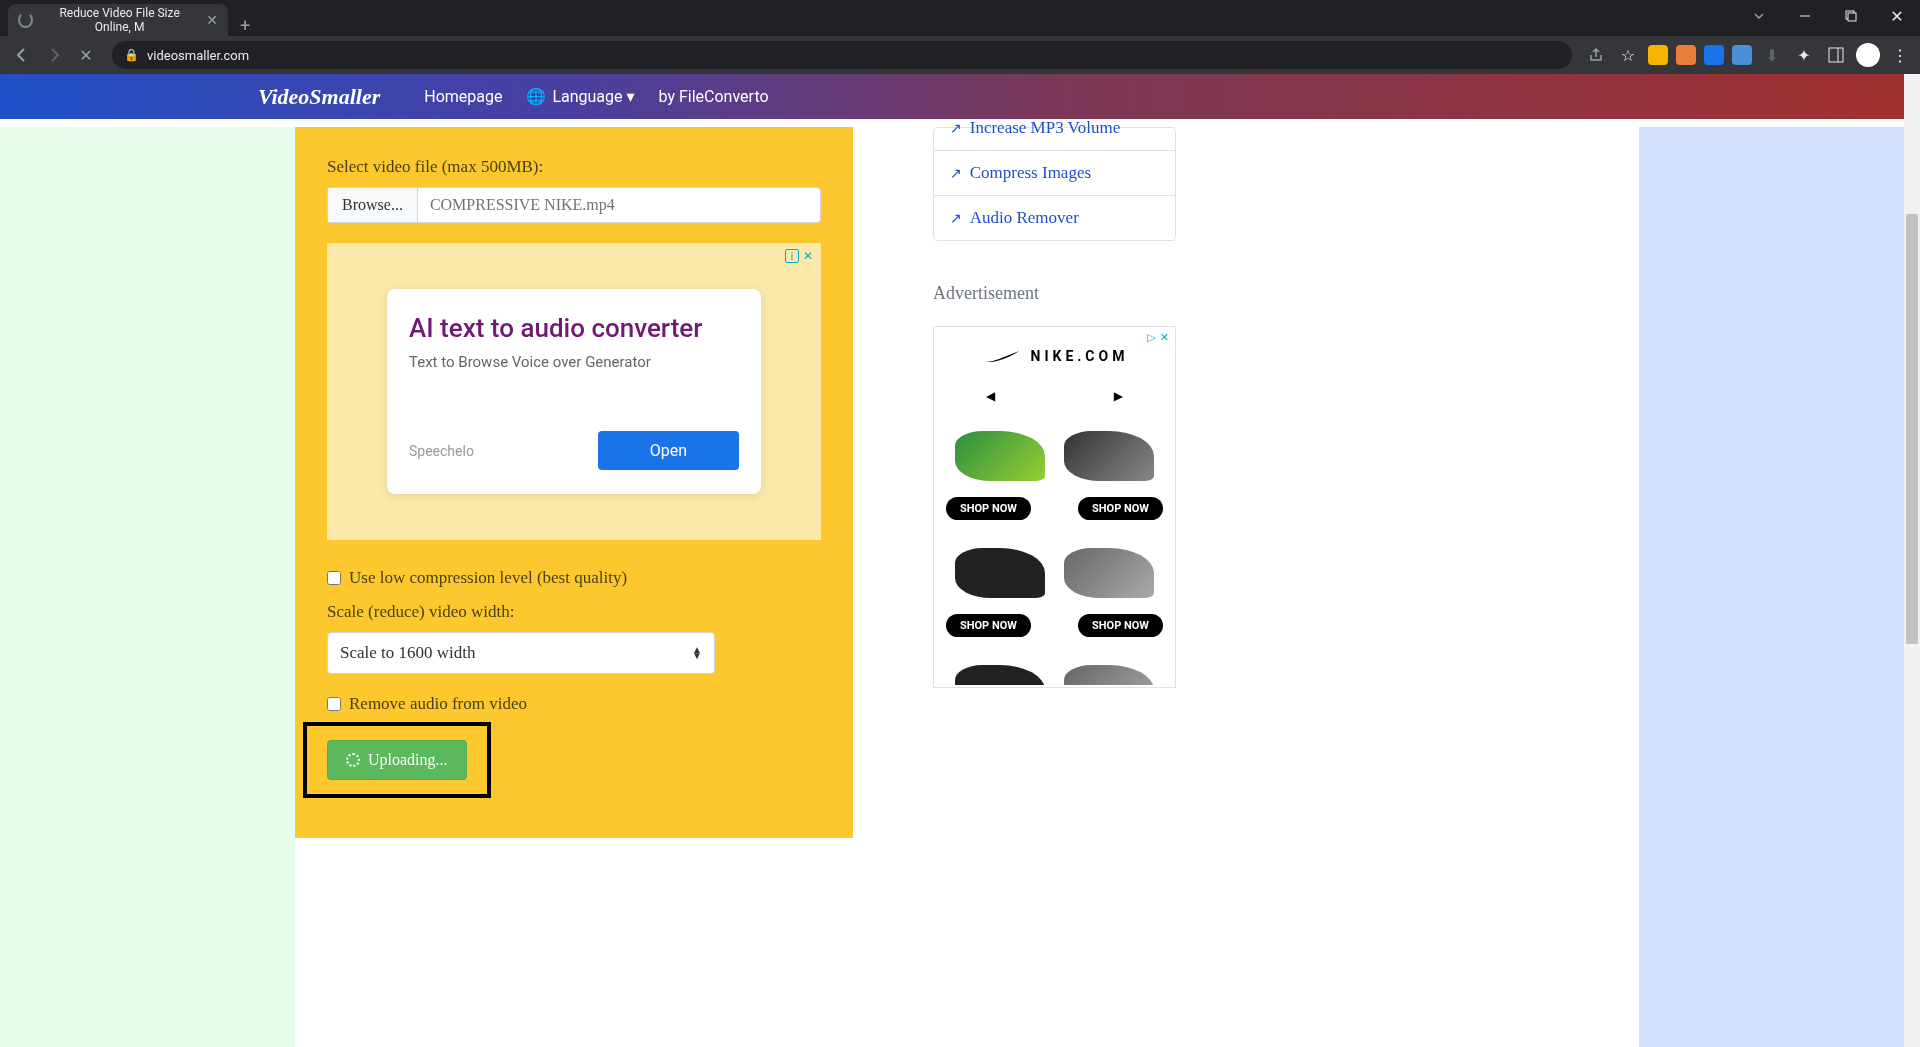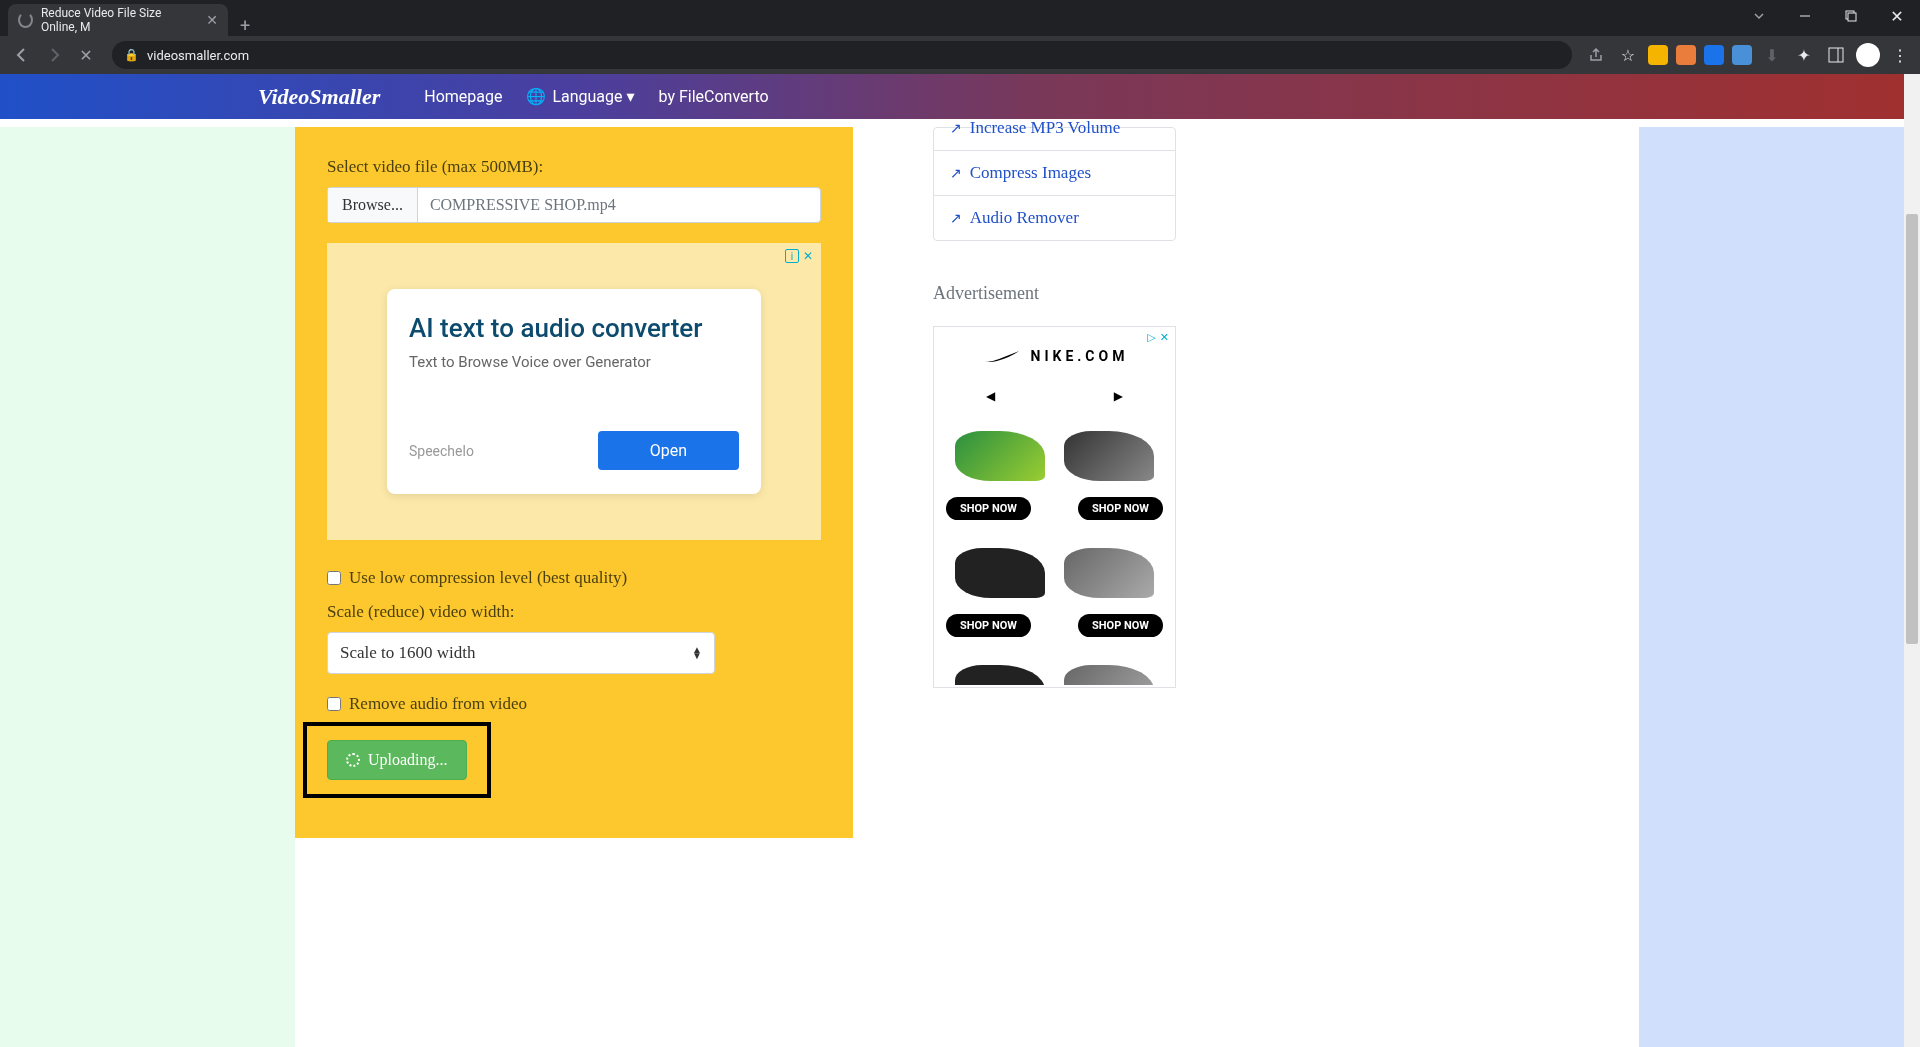--- a/index.html
+++ b/index.html
@@ -1,21 +1,21 @@
 <!DOCTYPE html>
 <html><head>
 <meta charset="utf-8">
 <style>
 * { margin: 0; padding: 0; box-sizing: border-box; }
 body { font-family: -apple-system, BlinkMacSystemFont, 'Segoe UI', Roboto, sans-serif; background: #fff; overflow: hidden; }
 
 
 .browser-chrome { background: #202124; height: 74px; }
 .tab-bar { height: 36px; display: flex; align-items: flex-end; padding-left: 8px; }
-.tab { background: #35363a; height: 32px; display: flex; align-items: center; padding: 0 10px; border-radius: 8px 8px 0 0; color: #e8eaed; font-size: 12px; gap: 8px; width: 220px; }
+.tab { background: #35363a; height: 32px; display: flex; align-items: center; padding: 0 10px; border-radius: 8px 8px 0 0; color: #e8eaed; font-size: 12px; gap: 8px; width: 220px; text-align: center; }
 .tab-favicon { width: 16px; height: 16px; border: 2px solid #80868b; border-top-color: transparent; border-radius: 50%; animation: spin 1s linear infinite; }
 @keyframes spin { to { transform: rotate(360deg); } }
 .tab-close { color: #9aa0a6; font-size: 14px; margin-left: auto; cursor: pointer; }
 .new-tab { color: #9aa0a6; font-size: 18px; padding: 0 12px; cursor: pointer; }
 .window-controls { position: absolute; right: 0; top: 0; display: flex; }
 .window-btn { width: 46px; height: 32px; display: flex; align-items: center; justify-content: center; color: #e8eaed; cursor: pointer; }
 .toolbar { background: #35363a; height: 38px; display: flex; align-items: center; padding: 0 8px; gap: 4px; }
 .nav-btn { width: 28px; height: 28px; display: flex; align-items: center; justify-content: center; color: #9aa0a6; cursor: pointer; border-radius: 50%; }
 .address-bar { flex: 1; background: #202124; height: 28px; border-radius: 14px; display: flex; align-items: center; padding: 0 12px; gap: 8px; color: #e8eaed; font-size: 13px; margin: 0 8px; }
 .lock-icon { color: #9aa0a6; font-size: 12px; }
@@ -42,21 +42,21 @@
 .form-label { color: #4a3f0f; font-size: 17px; margin-bottom: 10px; font-family: Georgia, serif; }
 .file-input { display: flex; background: #fff; border: 1px solid #ced4da; border-radius: 4px; margin-bottom: 20px; }
 .browse-btn { background: #f8f9fa; border-right: 1px solid #ced4da; padding: 8px 14px; font-size: 16px; cursor: pointer; font-family: Georgia, serif; color: #333; }
 .file-name { padding: 8px 12px; color: #6c757d; font-family: Georgia, serif; font-size: 16px; }
 
 .ad-box { background: #fce8a8; padding: 46px 60px; margin-bottom: 28px; position: relative; }
 .ad-badge { position: absolute; top: 6px; right: 6px; display: flex; gap: 2px; }
 .ad-i { width: 14px; height: 14px; border: 1px solid #00aecd; color: #00aecd; font-size: 10px; display: flex; align-items: center; justify-content: center; border-radius: 2px; }
 .ad-x { width: 14px; height: 14px; color: #00aecd; font-size: 12px; display: flex; align-items: center; justify-content: center; }
 .ad-inner { background: #fff; border-radius: 8px; padding: 24px 22px; box-shadow: 0 2px 8px rgba(0,0,0,0.1); }
-.ad-title { font-size: 26px; color: #0c4a6e; margin-bottom: 10px; font-weight: 500; }
+.ad-title { font-size: 26px; color: #701a75; margin-bottom: 10px; font-weight: 500; }
 .ad-sub { font-size: 15px; color: #666; margin-bottom: 60px; }
 .ad-bottom { display: flex; justify-content: space-between; align-items: center; }
 .ad-brand { color: #999; font-size: 14px; }
 .ad-btn { background: #1a73e8; color: #fff; padding: 10px 52px; border-radius: 4px; font-size: 16px; cursor: pointer; }
 
 .checkbox-row { display: flex; align-items: center; gap: 8px; margin-bottom: 14px; }
 .checkbox-row input { width: 14px; height: 14px; }
 .checkbox-row label { color: #4a3f0f; font-size: 17px; font-family: Georgia, serif; }
 
 .select-box { width: 388px; background: #fff; border: 1px solid #ced4da; border-radius: 4px; padding: 10px 12px; font-size: 17px; font-family: Georgia, serif; color: #333; margin-bottom: 20px; position: relative; }
@@ -175,21 +175,21 @@
     <span class="nav-link lang-icon">🌐</span>
     <a class="nav-link"><span>Language</span> ▾</a>
     <a class="nav-link">by FileConverto</a>
   </div>
 
   <div class="content-wrap">
     <div class="main-card">
       <div class="form-label">Select video file (max 500MB):</div>
       <div class="file-input">
         <div class="browse-btn">Browse...</div>
-        <div class="file-name">COMPRESSIVE SHOP.mp4</div>
+        <div class="file-name">COMPRESSIVE NIKE.mp4</div>
       </div>
 
       <div class="ad-box">
         <div class="ad-badge">
           <div class="ad-i">i</div>
           <div class="ad-x">✕</div>
         </div>
         <div class="ad-inner">
           <div class="ad-title">AI text to audio converter</div>
           <div class="ad-sub">Text to Browse Voice over Generator</div>

